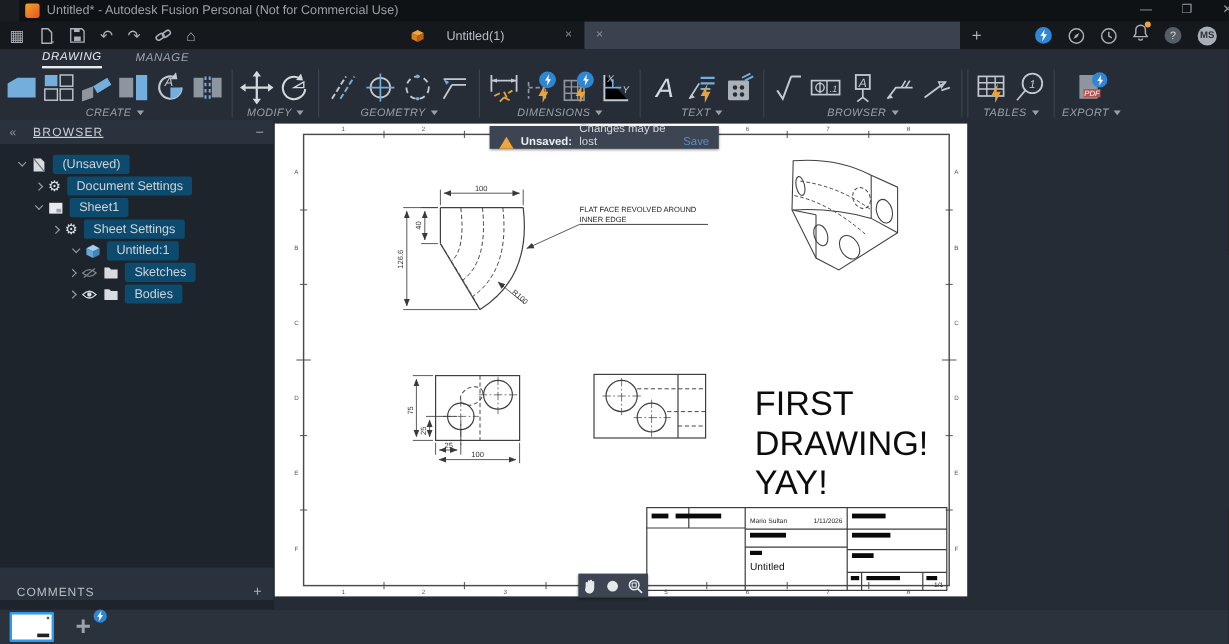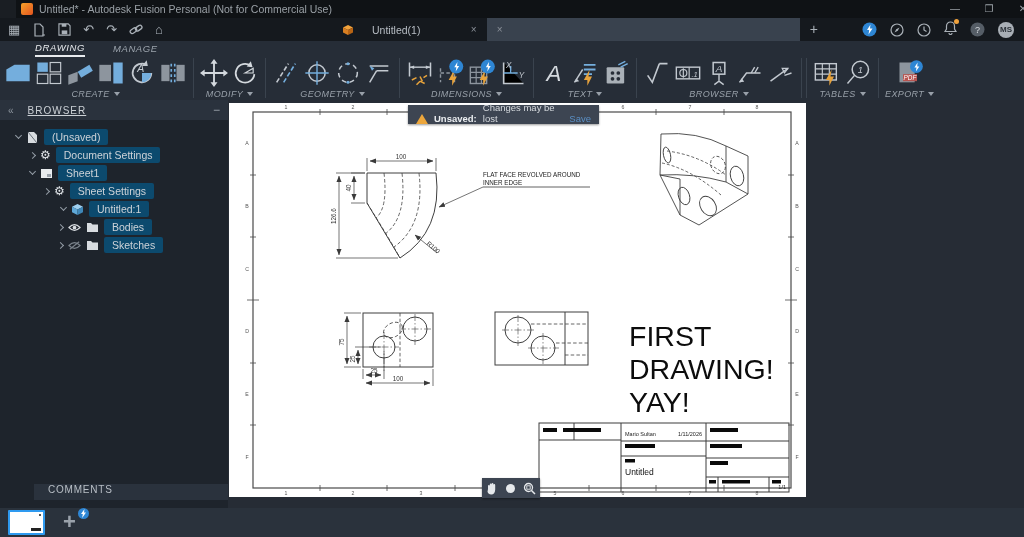--- a/index.html
+++ b/index.html
@@ -50,21 +50,21 @@
   .bheader .btitle { font-size:10px; letter-spacing:1px; color:#ccd1d6;text-decoration:underline; }
   .bheader .bmin { margin-left:auto; color:#9aa2ab; font-size:12px; }
   .tree { padding-top:8px; }
   .trow { display:flex; align-items:center; height:18px; gap:5px; }
   .chev { width:5px; height:5px; border-right:1.4px solid #939ca6; border-bottom:1.4px solid #939ca6; flex:none; }
   .chev.col { transform:rotate(-45deg); }
   .chev.exp { transform:rotate(45deg); margin-top:-3px; }
   .pill { background:#0c4a6e; border-radius:2px; padding:1.5px 8px 2.5px 8px; font-size:10.5px; color:#ced3d8; white-space:nowrap; }
   .tico { width:13px; height:13px; flex:none; }
   .gear { font-size:12px; color:#dfe3e7; line-height:1; }
-  .comments { position:absolute; left:0; bottom:8px; width:228px; height:16px; background:#2a323d; display:flex; align-items:flex-start; padding:0 10px 0 14px;margin-left:34px; }
+  .comments { position:absolute; left:0; bottom:8px; width:228px; height:27px; background:#2a323d; display:flex; align-items:flex-end; padding:0 10px 0 14px; }
   .comments .ctitle { font-size:10px; letter-spacing:.8px; color:#b9bfc6; }
   .comments .cplus { margin-left:auto; color:#aab1b8; font-size:12px; }
 
   
   .canvas { position:absolute; left:228px; top:100px; width:796px; height:408px; background:#262c35; overflow:hidden; }
   .sheet { position:absolute; left:1px; top:3px; width:577px; height:394px; background:#ffffff; }
   .warnbar { position:absolute; left:180px; top:5px; width:191px; height:19px; background:#3d4552; display:flex; align-items:flex-end; gap:6px; padding:0 8px; box-shadow:0 1px 2px rgba(0,0,0,.4); }
   .warn-tri { width:0; height:0; border-left:6px solid transparent; border-right:6px solid transparent; border-bottom:10px solid #eca63c; position:relative; }
   .warnbar .wlabel { font-size:9.5px; font-weight:bold; color:#eceff2; }
   .warnbar .wmsg { font-size:9.5px; color:#d6dade; }
@@ -426,38 +426,38 @@
         <svg class="tico" viewBox="0 0 13 13">
             <path d="M6.5 1 L12 3.8 L6.5 6.5 L1 3.8Z" fill="#9fd0f0"></path>
             <path d="M1 3.8 L6.5 6.5 V12 L1 9.2Z" fill="#5fa8d8"></path>
             <path d="M12 3.8 L6.5 6.5 V12 L12 9.2Z" fill="#3f87b8"></path>
           </svg>
         <span class="pill">Untitled:1</span>
       </div>
       <div class="trow" style="padding-left:58px;">
         <span class="chev col"></span>
         <svg class="tico" viewBox="0 0 14 10">
-            <path d="M1 5 Q7 -1 13 5 Q7 11 1 5z" fill="none" stroke="#d8dce0" stroke-width="1.2"></path>
-            <circle cx="7" cy="5" r="2" fill="#d8dce0"></circle>
+            <path d="M1 5 Q7 -1 13 5 Q7 11 1 5z" fill="none" stroke="#7b838c" stroke-width="1.2"></path>
+            <path d="M2 9 L12 1" stroke="#7b838c" stroke-width="1.2"></path>
           </svg>
         <svg class="tico" viewBox="0 0 13 11">
             <path d="M1 1 h4 l1.5 1.5 H12 V10 H1z" fill="#d8dce0"></path>
           </svg>
-        <span class="pill">Bodies</span>
+        <span class="pill">Sketches</span>
       </div>
       <div class="trow" style="padding-left:58px;">
         <span class="chev col"></span>
         <svg class="tico" viewBox="0 0 14 10">
-            <path d="M1 5 Q7 -1 13 5 Q7 11 1 5z" fill="none" stroke="#7b838c" stroke-width="1.2"></path>
-            <path d="M2 9 L12 1" stroke="#7b838c" stroke-width="1.2"></path>
+            <path d="M1 5 Q7 -1 13 5 Q7 11 1 5z" fill="none" stroke="#d8dce0" stroke-width="1.2"></path>
+            <circle cx="7" cy="5" r="2" fill="#d8dce0"></circle>
           </svg>
         <svg class="tico" viewBox="0 0 13 11">
             <path d="M1 1 h4 l1.5 1.5 H12 V10 H1z" fill="#d8dce0"></path>
           </svg>
-        <span class="pill">Sketches</span>
+        <span class="pill">Bodies</span>
       </div>
     </div>
     <div class="comments">
       <span class="ctitle">COMMENTS</span>
       <span class="cplus">+</span>
     </div>
   </div>
 
   <div class="canvas">
     <div class="sheet">

